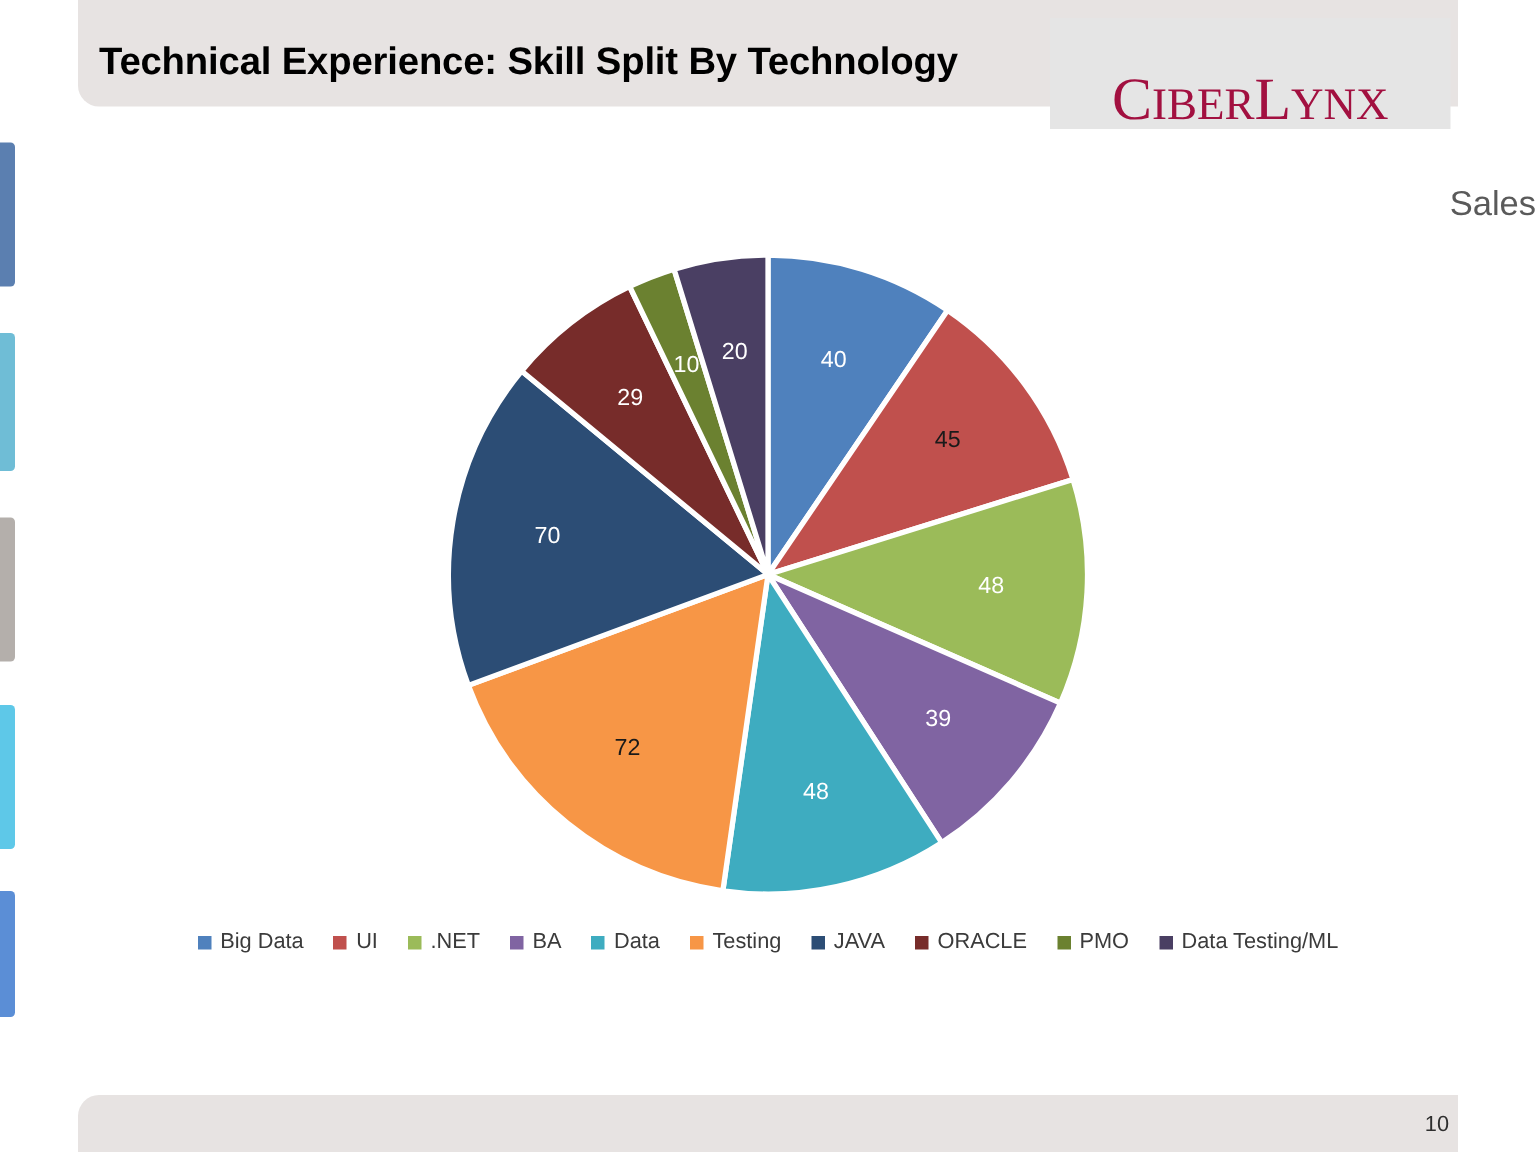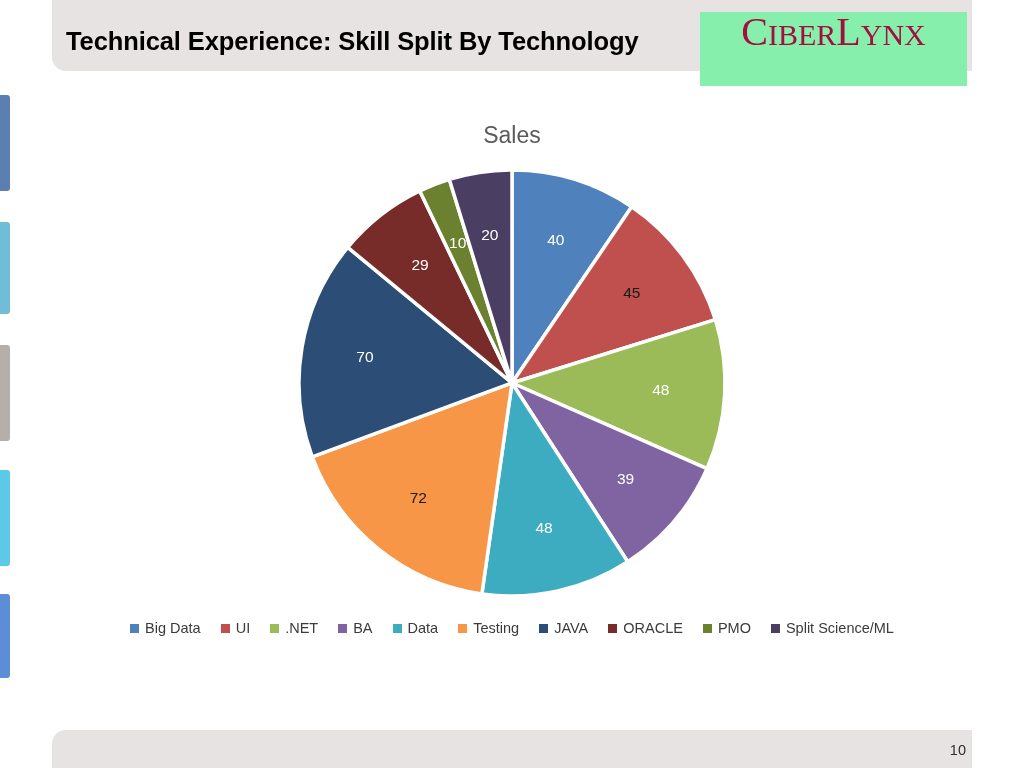--- a/index.html
+++ b/index.html
@@ -38,23 +38,23 @@
     font-weight: bold;
   }
 
   
   #logo-box {
     position: absolute;
     left: 700px;
     top: 12px;
     width: 267px;
     height: 74px;
-    background: #86efac;
+    background: #e5e5e5;
     display: flex;
-    align-items: flex-start;
+    align-items: flex-end;
     justify-content: center;
   }
   #logo-text {
     font-family: "Liberation Serif", serif;
     color: #a21040;
     font-size: 36px;
     white-space: nowrap;
     line-height: 1;
   }
   #logo-text .cap {
@@ -72,21 +72,21 @@
     border-top-right-radius: 3px;
     border-bottom-right-radius: 3px;
   }
 
   
   #chart-title {
     position: absolute;
     left: 0;
     top: 122px;
     width: 1024px;
-    text-align: center;
+    text-align: right;
     font-size: 23px;
     color: #5a5a5a;
   }
   #pie-svg {
     position: absolute;
     left: 0;
     top: 0;
     width: 1024px;
     height: 768px;
     pointer-events: none;
@@ -220,18 +220,18 @@
     <div class="legend-item">
       <span class="legend-swatch" style="background: rgb(119, 44, 42);"></span>
       <span class="legend-label">ORACLE</span>
     </div>
     <div class="legend-item">
       <span class="legend-swatch" style="background: rgb(107, 129, 48);"></span>
       <span class="legend-label">PMO</span>
     </div>
     <div class="legend-item">
       <span class="legend-swatch" style="background: rgb(74, 63, 99);"></span>
-      <span class="legend-label">Split Science/ML</span>
+      <span class="legend-label">Data Testing/ML</span>
     </div>
   </div>
 
 <div id="footer-bar"></div>
 <div id="page-number">10</div>
 
 </body></html>

